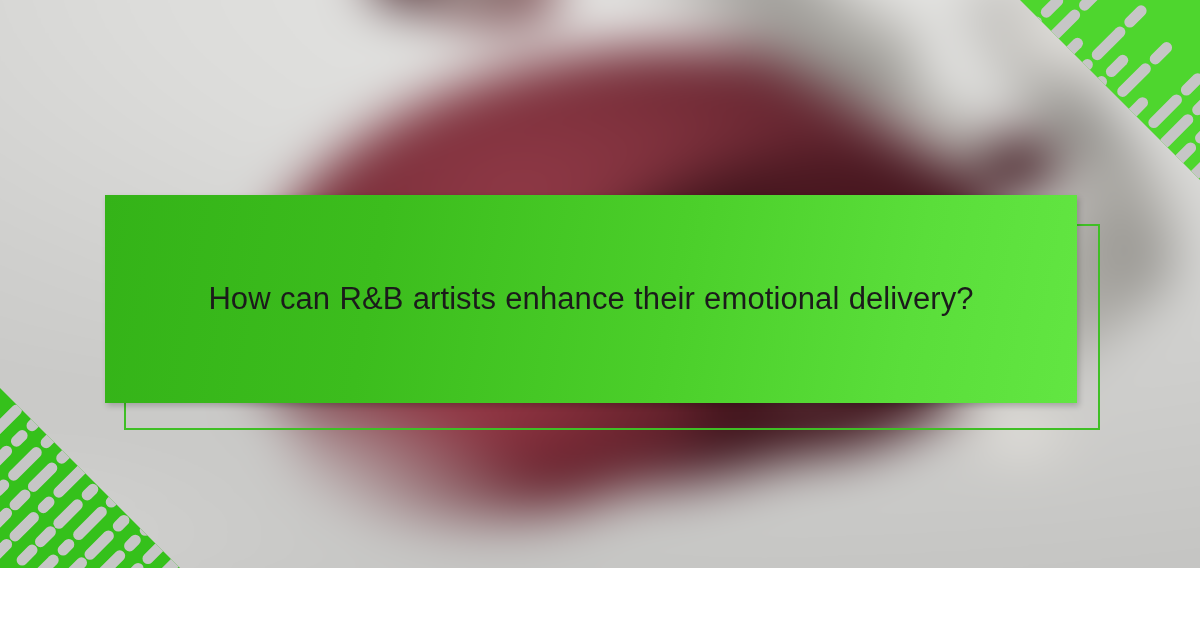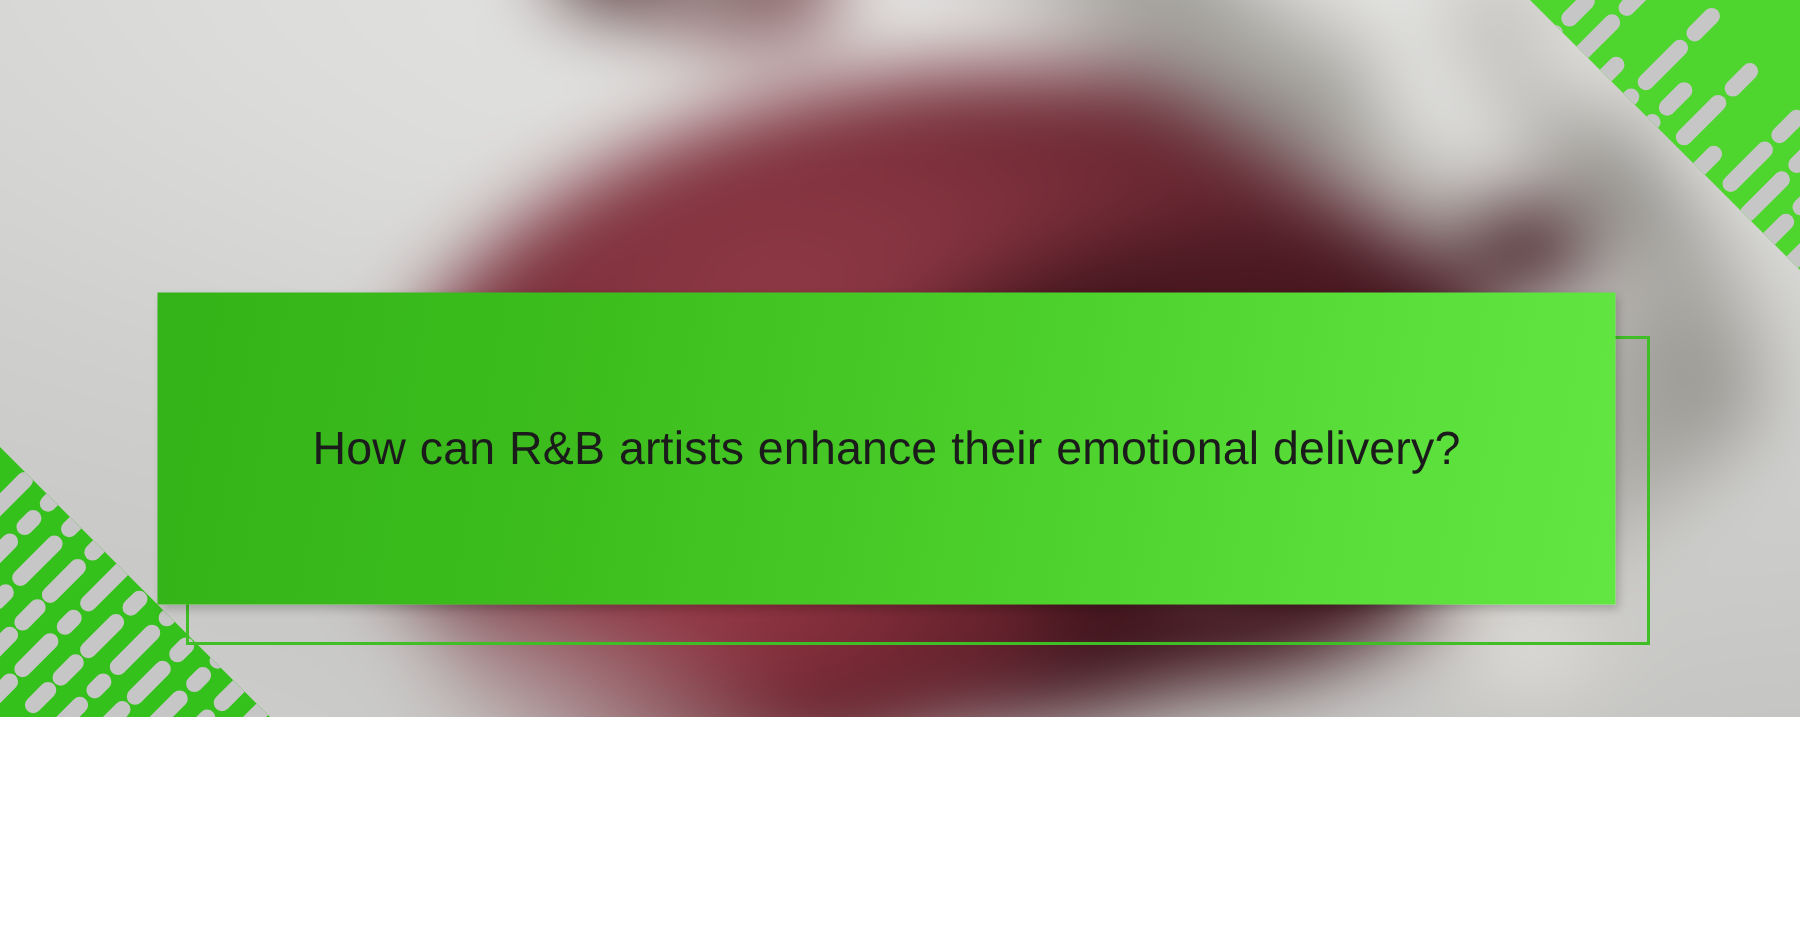--- a/index.html
+++ b/index.html
@@ -3,21 +3,21 @@
 <meta charset="utf-8">
 <style>
   html, body {
     margin: 0;
     padding: 0;
     background: #ffffff;
   }
   #stage {
     position: relative;
     width: 1200px;
-    height: 478px;
+    height: 568px;
     overflow: hidden;
     background: #c0c0c0;
     font-family: "Liberation Sans", "DejaVu Sans", sans-serif;
   }
 
   
   .photo-layer {
     position: absolute;
     inset: 0;
     overflow: hidden;

